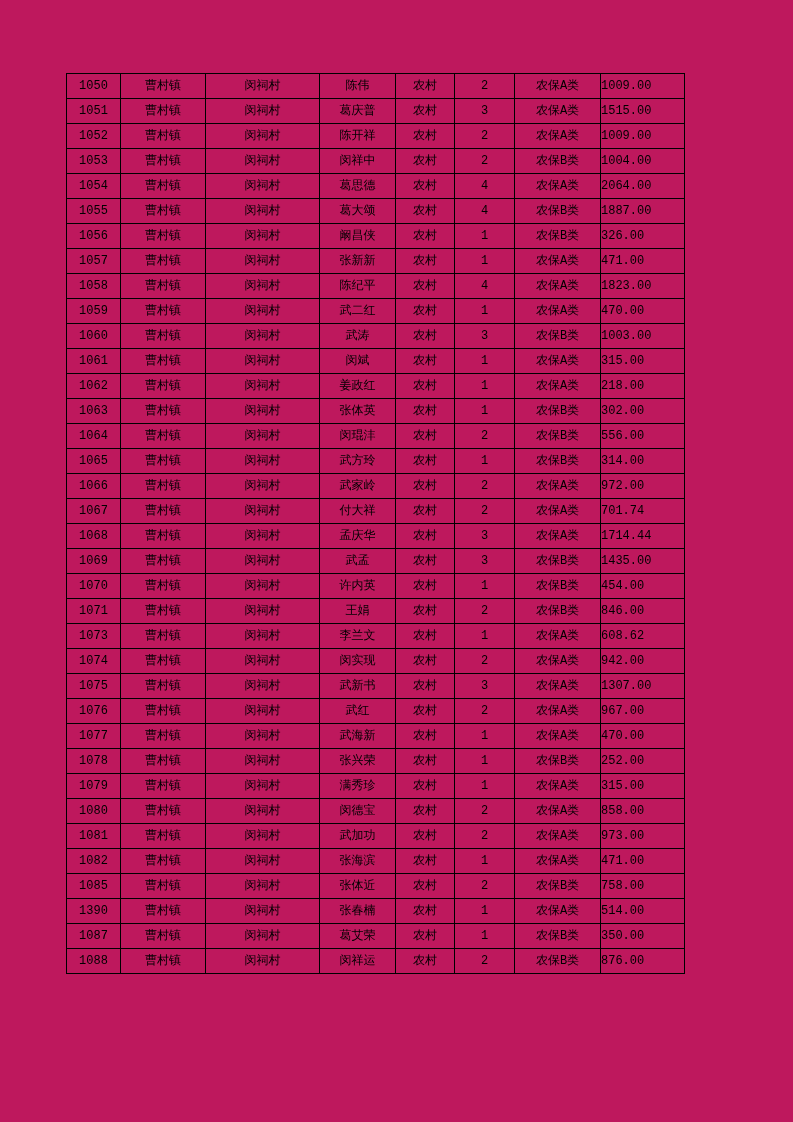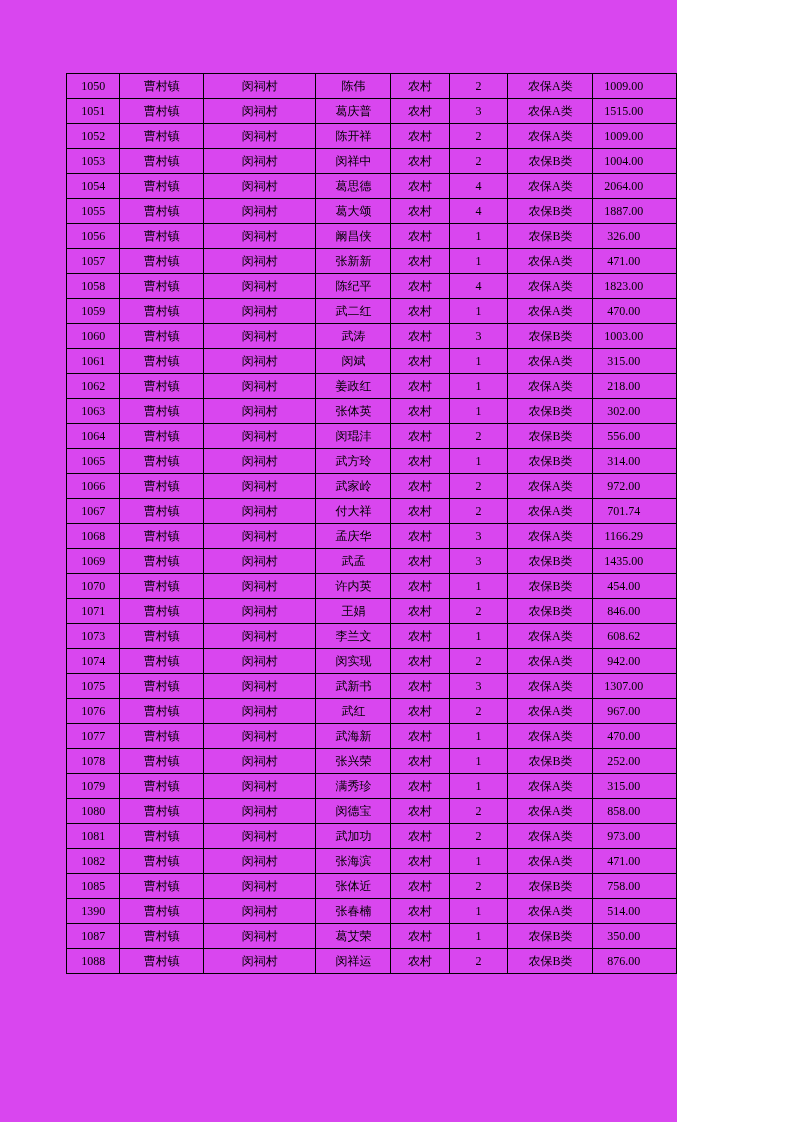--- a/index.html
+++ b/index.html
@@ -2,25 +2,25 @@
 <html><head>
 <meta charset="utf-8">
 <style>
   html, body {
     margin: 0;
     padding: 0;
     background: #ffffff;
   }
   .page {
     position: relative;
-    width: 677px;
+    width: 793px;
     height: 1122px;
-    background: #d946ef;
+    background: #be185d;
     overflow: hidden;
-    font-family: Liberation Serif, serif;
+    font-family: Liberation Mono, monospace;
     color: #000000;
   }
   table.data-table {
     position: absolute;
     left: 66px;
     top: 73px;
     border-collapse: collapse;
     table-layout: fixed;
   }
   table.data-table td {
@@ -28,21 +28,21 @@
     height: 24px;
     padding: 0;
     font-size: 12px;
     line-height: 24px;
     text-align: center;
     white-space: nowrap;
     overflow: hidden;
     color: #000000;
   }
   table.data-table td.col-7 {
-    text-align: center;
+    text-align: left;
     padding-right: 22px;
   }
   
   col.c0 { width: 54px; }
   col.c1 { width: 85px; }
   col.c2 { width: 114px; }
   col.c3 { width: 76px; }
   col.c4 { width: 59px; }
   col.c5 { width: 60px; }
   col.c6 { width: 86px; }
@@ -245,21 +245,21 @@
           <td class="col-7">701.74</td>
         </tr>
         <tr>
           <td class="col-0">1068</td>
           <td class="col-1">曹村镇</td>
           <td class="col-2">闵祠村</td>
           <td class="col-3">孟庆华</td>
           <td class="col-4">农村</td>
           <td class="col-5">3</td>
           <td class="col-6">农保A类</td>
-          <td class="col-7">1166.29</td>
+          <td class="col-7">1714.44</td>
         </tr>
         <tr>
           <td class="col-0">1069</td>
           <td class="col-1">曹村镇</td>
           <td class="col-2">闵祠村</td>
           <td class="col-3">武孟</td>
           <td class="col-4">农村</td>
           <td class="col-5">3</td>
           <td class="col-6">农保B类</td>
           <td class="col-7">1435.00</td>

